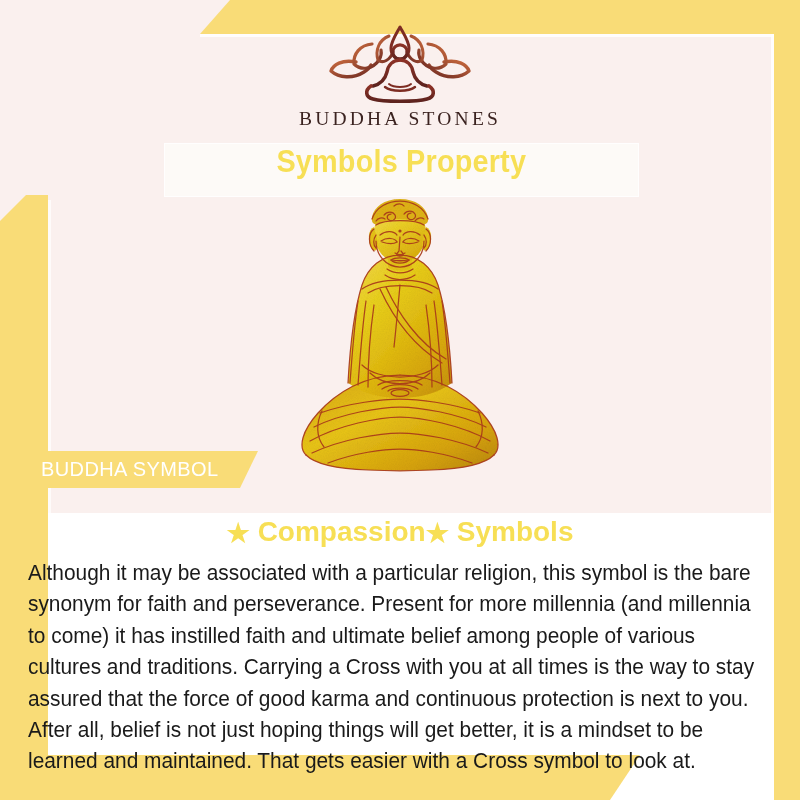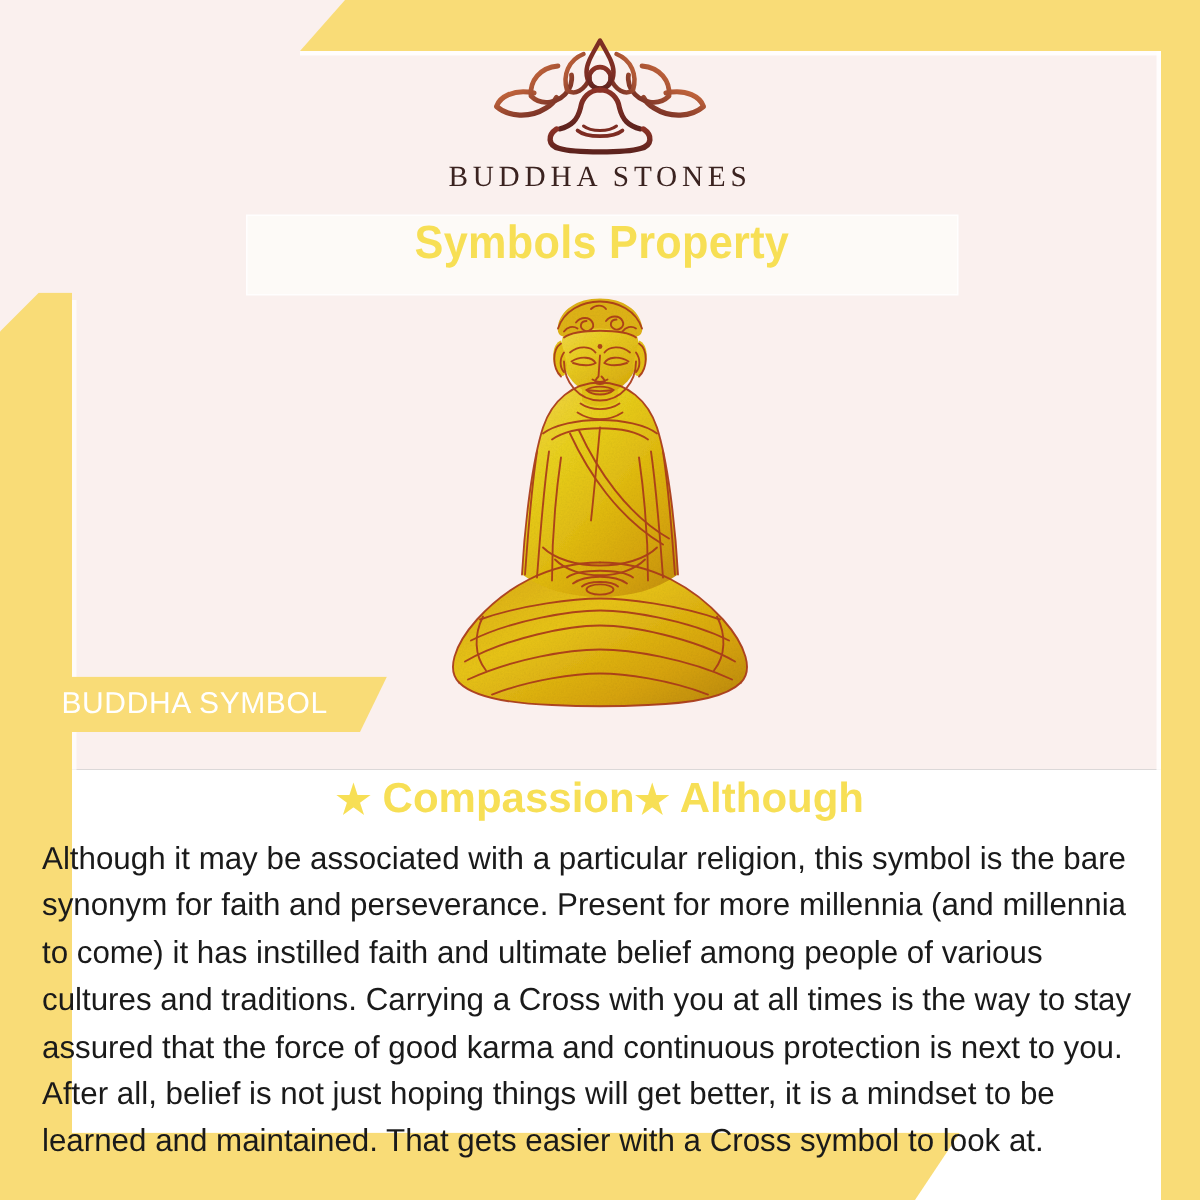--- a/index.html
+++ b/index.html
@@ -7,21 +7,21 @@
   html, body {
     width:800px; height:800px;
     font-family:"Liberation Sans", sans-serif;
     background:#ffffff;
   }
 
   #page {
     position:relative;
     width:800px; height:800px;
     overflow:hidden;
-    background:#737373;
+    background:#8b5cf6;
   }
 
   
   .frame-top {
     position:absolute; top:0; left:200px; width:600px; height:34px;
     background:#f9dc77;
     clip-path:polygon(30px 0, 100% 0, 100% 100%, 0 100%);
     z-index:1;
   }
   .frame-left {
@@ -353,18 +353,18 @@
     </svg>
   </div>
 
   <div class="symbol-tag">
     <span class="symbol-tag-label">BUDDHA SYMBOL</span>
   </div>
 
   <div class="attributes">
     <span class="star">★</span>
     <span>Compassion</span><span class="star">★</span>
-    <span>Although</span>
+    <span>Symbols</span>
   </div>
 
   <p class="body-copy">Although it may be associated with a particular religion, this symbol is the bare synonym for faith and perseverance. Present for more millennia (and millennia to come) it has instilled faith and ultimate belief among people of various cultures and traditions. Carrying a Cross with you at all times is the way to stay assured that the force of good karma and continuous protection is next to you. After all, belief is not just hoping things will get better, it is a mindset to be learned and maintained. That gets easier with a Cross symbol to look at.</p>
 
 </div>
 
 </body></html>

